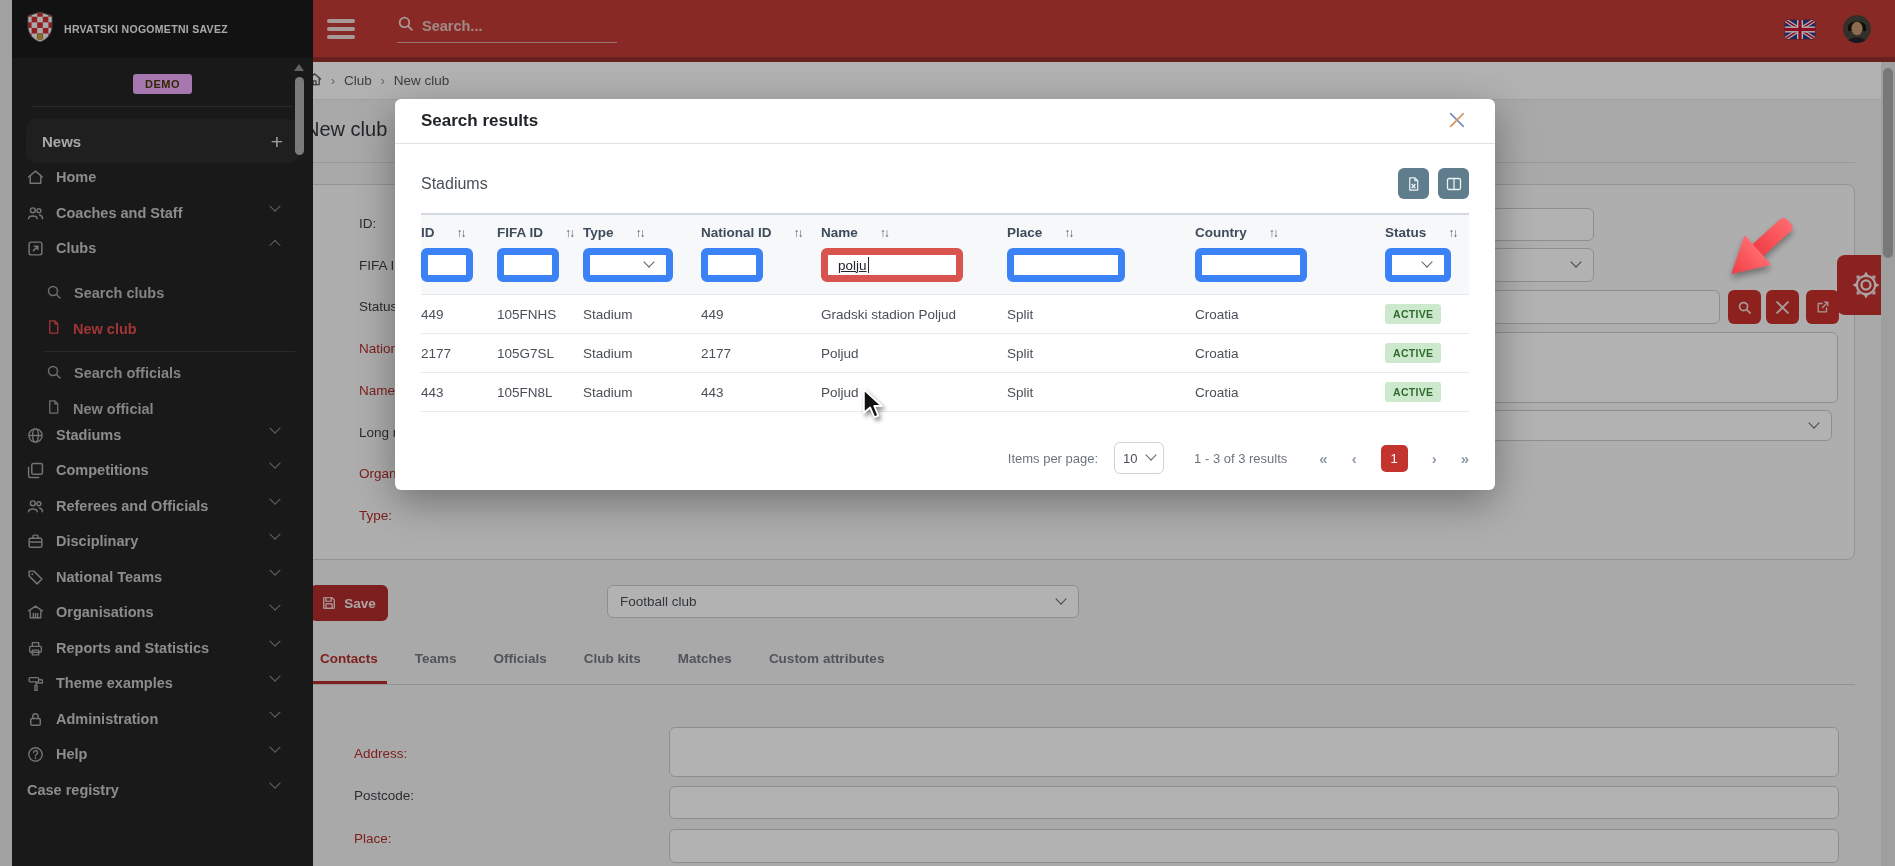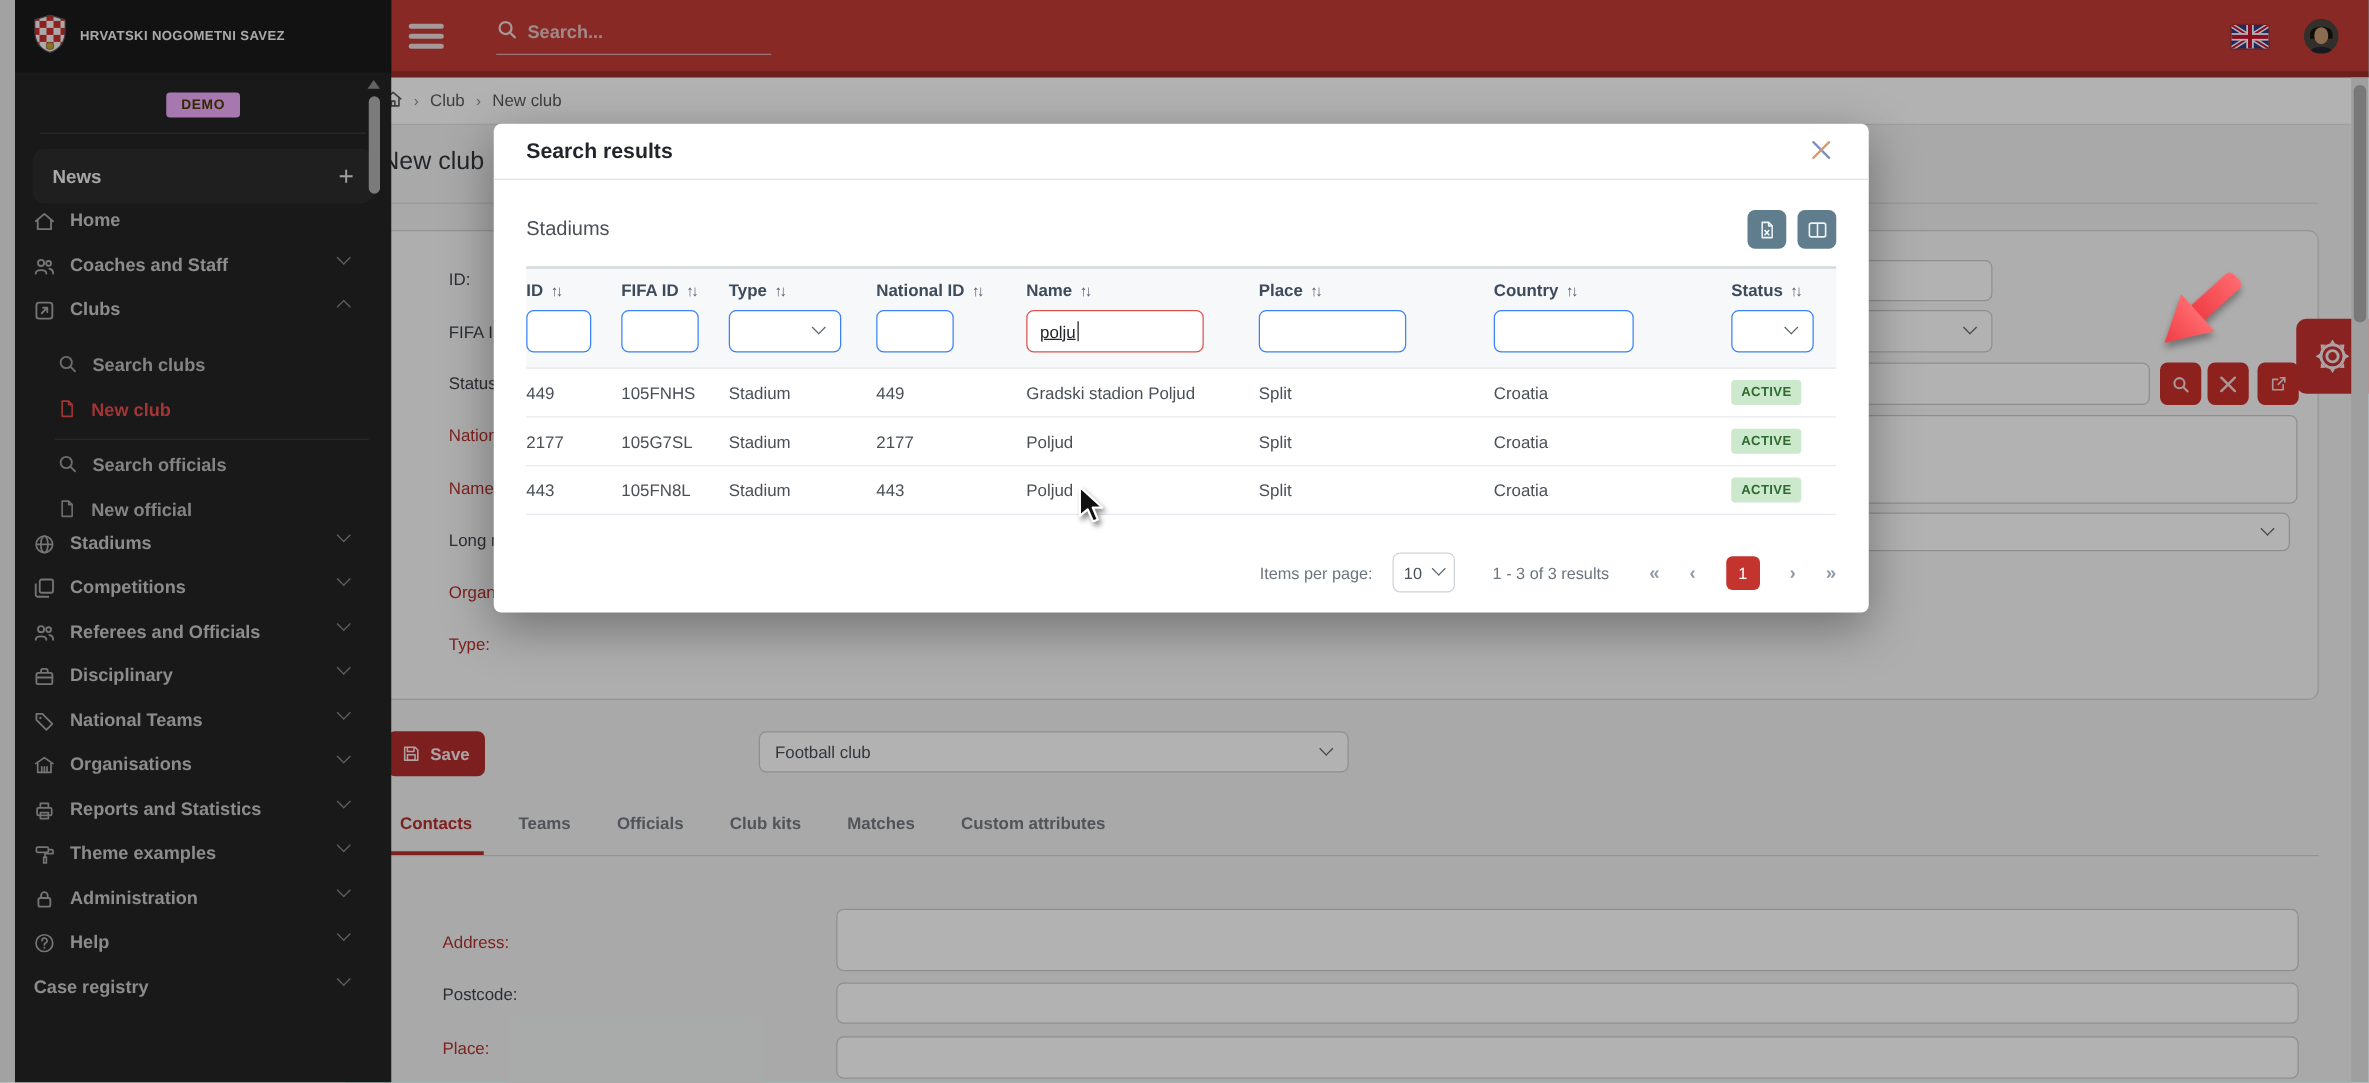--- a/index.html
+++ b/index.html
@@ -25,21 +25,21 @@
   .menu-sub.red, .menu-sub.red svg { color:#e84c4c; }
   .menu-divider { border-top:1px solid #3a3a3a; margin:4px 18px 4px 32px; }
   .chev { margin-left:auto; width:8px; height:8px; border-right:1.7px solid #8f8f8f; border-bottom:1.7px solid #8f8f8f; transform:rotate(45deg) translate(-2px,-2px); }
   .chev.up { transform:rotate(225deg) translate(-1px,-1px); }
   .no-icon { padding-left:15px; }
   .side-scrollbar { position:absolute; right:8px; top:62px; width:12px; bottom:0; }
   .side-scroll-arrow { width:0; height:0; border-left:5px solid transparent; border-right:5px solid transparent; border-bottom:7px solid #8f8f8f; margin:2px auto 6px; }
   .side-scroll-thumb { width:9px; margin:0 auto; height:78px; background:#b0b0b0; border-radius:5px; }
 
   
-  .main { position:absolute; left:277px; top:0; right:0; bottom:0; background:#0f766e; }
+  .main { position:absolute; left:277px; top:0; right:0; bottom:0; background:#7f1d1d; }
   .topbar { height:62px; background:#c43b36; box-shadow:inset 0 -5px 0 rgba(0,0,0,.22); display:flex; align-items:center; padding:0 24px 4px 50px; }
   .hamburger { width:28px; display:flex; flex-direction:column; gap:4.5px; cursor:pointer; }
   .hamburger div { height:3.4px; background:#ecdcdc; border-radius:2px; }
   .search-wrap { margin-left:42px; display:flex; align-items:center; gap:8px; border-bottom:1px solid #dba9a5; width:220px; padding-bottom:6px; }
   .search-wrap svg { color:#efd9d7; }
   .search-input { background:transparent; border:none; outline:none; color:#f6e7e6; font-size:14.5px; font-weight:bold; width:160px; font-family:"Liberation Sans",sans-serif; }
   .search-input::placeholder { color:#e6c4c1; opacity:1; }
   .topbar-right { margin-left:auto; display:flex; align-items:center; gap:28px; }
   .flag { width:30px; height:19px; border-radius:2px; overflow:hidden; box-shadow:0 0 0 1px rgba(0,0,0,.15); }
   .avatar { width:28px; height:28px; border-radius:50%; overflow:hidden; }
@@ -78,24 +78,24 @@
   .modal-header { height:45px; border-bottom:1px solid #dee2e6; display:flex; align-items:center; padding:0 26px; }
   .modal-title { font-size:17px; font-weight:bold; color:#212529; }
   .modal-close { margin-left:auto; background:none; border:none; cursor:pointer; padding:4px; }
   .modal-section { display:flex; align-items:center; padding:24px 26px 14px; }
   .section-title { font-size:16px; color:#495057; }
   .section-actions { margin-left:auto; display:flex; gap:9px; }
   .slate-btn { width:31px; height:31px; background:#5f7d8d; border:none; border-radius:6px; display:flex; align-items:center; justify-content:center; color:#eef3f5; cursor:pointer; }
   .table-wrap { margin:0 26px; }
   .thead { background:#f7f8fa; border-top:2px solid #d3d9df; border-bottom:1px solid #e4e7eb; padding:10px 0 12px; }
   .trow { display:grid; grid-template-columns:76px 86px 118px 120px 186px 188px 190px 1fr; align-items:center; }
-  .th { display:flex; align-items:center; gap:6px; font-size:13.5px; font-weight:bold; color:#3e4b5b; cursor:pointer; }
+  .th { display:flex; align-items:center; gap:22px; font-size:13.5px; font-weight:bold; color:#3e4b5b; cursor:pointer; }
   .sort { font-size:12px; color:#566171; letter-spacing:-2px; font-weight:400; }
   .filter-row { margin-top:8px; }
-  .filter-box { height:34px; background:#fff; border:1px solid #3b82f6; border-radius:6px; display:flex; align-items:center; padding:0 10px; font-size:13.5px; color:#212529; position:relative;text-decoration:underline; }
+  .filter-box { height:34px; background:#fff; border:7px solid #3b82f6; border-radius:6px; display:flex; align-items:center; padding:0 10px; font-size:13.5px; color:#212529; position:relative;text-decoration:underline; }
   .filter-box.invalid { border-color:#d9534f; }
   .caret { display:inline-block; width:1px; height:16px; background:#222; margin-left:1px; }
   .trow.data { height:39px; border-bottom:1px solid #e7eaee; font-size:13.5px; color:#495057; cursor:pointer; }
   .status-badge { display:inline-block; background:#cde9cd; color:#2f6b2f; font-size:10.5px; font-weight:bold; padding:4px 8px; border-radius:3px; letter-spacing:.3px; }
   .modal-footer { margin-top:auto; height:64px; display:flex; align-items:center; justify-content:flex-end; gap:16px; padding:0 26px; color:#6c757d; font-size:13px; }
   .per-page-select { width:50px; height:32px; border:1px solid #ced4da; border-radius:6px; display:flex; align-items:center; padding:0 8px; color:#495057; position:relative; cursor:pointer; }
   .pg-results { margin-left:14px; }
   .pg-nav { display:flex; align-items:center; gap:24px; margin-left:16px; }
   .pg-arrow { color:#8f9aa8; font-size:15px; font-weight:bold; cursor:pointer; background:none; border:none; font-family:"Liberation Sans",sans-serif; }
   .pg-page { width:27px; height:27px; background:#c3342f; color:#fff; border:none; border-radius:5px; font-size:13px; display:flex; align-items:center; justify-content:center; cursor:pointer; }

